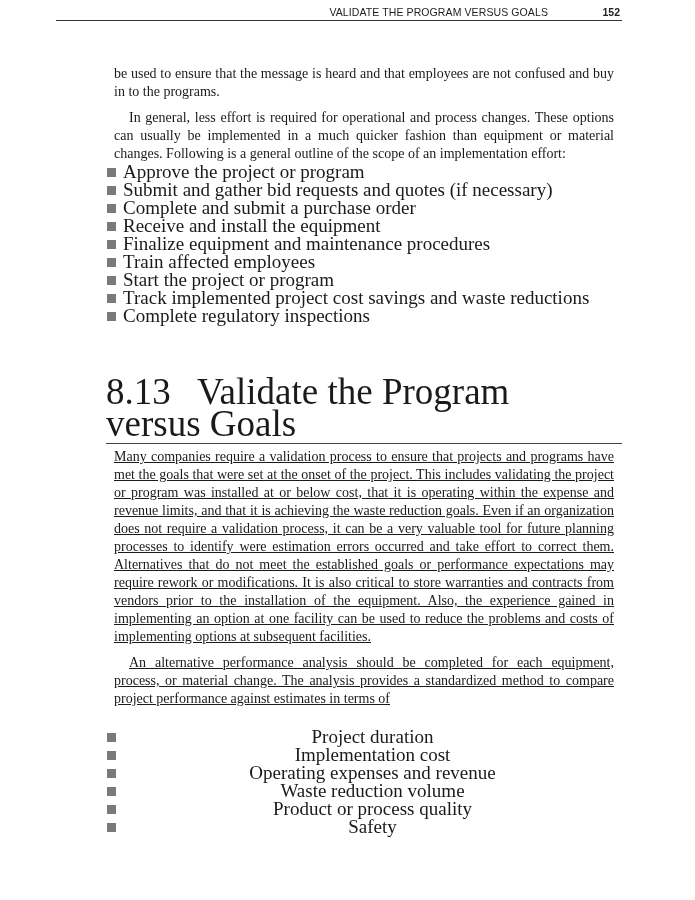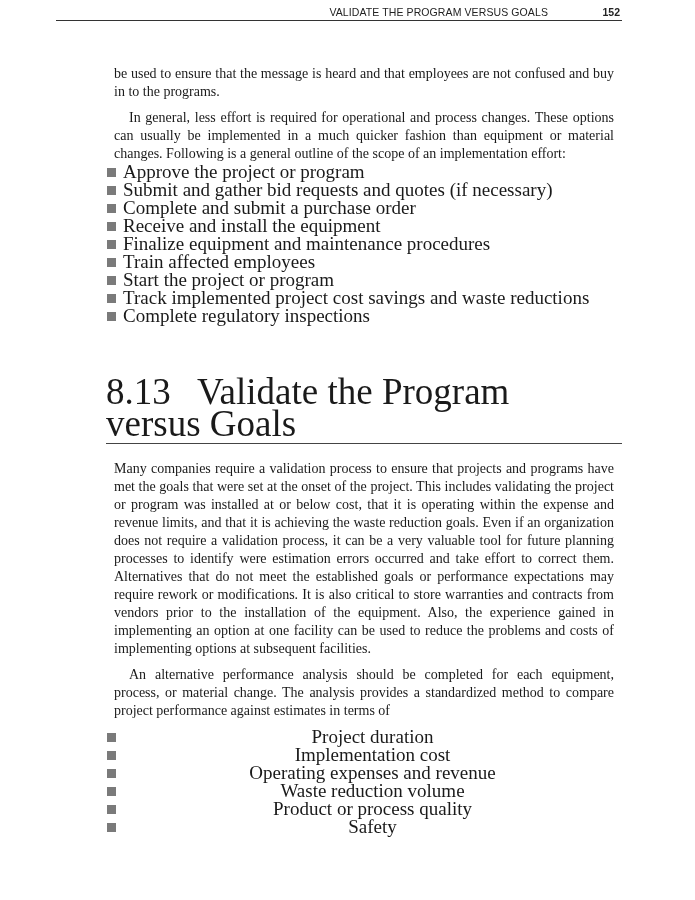--- a/index.html
+++ b/index.html
@@ -48,21 +48,21 @@
   <li><span class="sq"></span><span>Complete regulatory inspections</span></li>
 </ul>
 
 <div class="section">
   <h2>
     <span class="num">8.13</span><span>Validate the Program</span><br>
     <span>versus Goals</span>
   </h2>
 </div>
 
-<div class="body" style="top:452px;">
+<div class="body" style="top:440px;text-decoration:underline;">
   <p>Many companies require a validation process to ensure that projects and programs have met the goals that were set at the onset of the project. This includes validating the project or program was installed at or below cost, that it is operating within the expense and revenue limits, and that it is achieving the waste reduction goals. Even if an organization does not require a validation process, it can be a very valuable tool for future planning processes to identify were estimation errors occurred and take effort to correct them. Alternatives that do not meet the established goals or performance expectations may require rework or modifications. It is also critical to store warranties and contracts from vendors prior to the installation of the equipment. Also, the experience gained in implementing an option at one facility can be used to reduce the problems and costs of implementing options at subsequent facilities.</p>
   <p class="indent">An alternative performance analysis should be completed for each equipment, process, or material change. The analysis provides a standardized method to compare project performance against estimates in terms of</p>
 </div>
 
 <ul class="bullets" style="top:728px;text-align:center;">
   <li><span class="sq"></span><span>Project duration</span></li>
   <li><span class="sq"></span><span>Implementation cost</span></li>
   <li><span class="sq"></span><span>Operating expenses and revenue</span></li>
   <li><span class="sq"></span><span>Waste reduction volume</span></li>
   <li><span class="sq"></span><span>Product or process quality</span></li>

